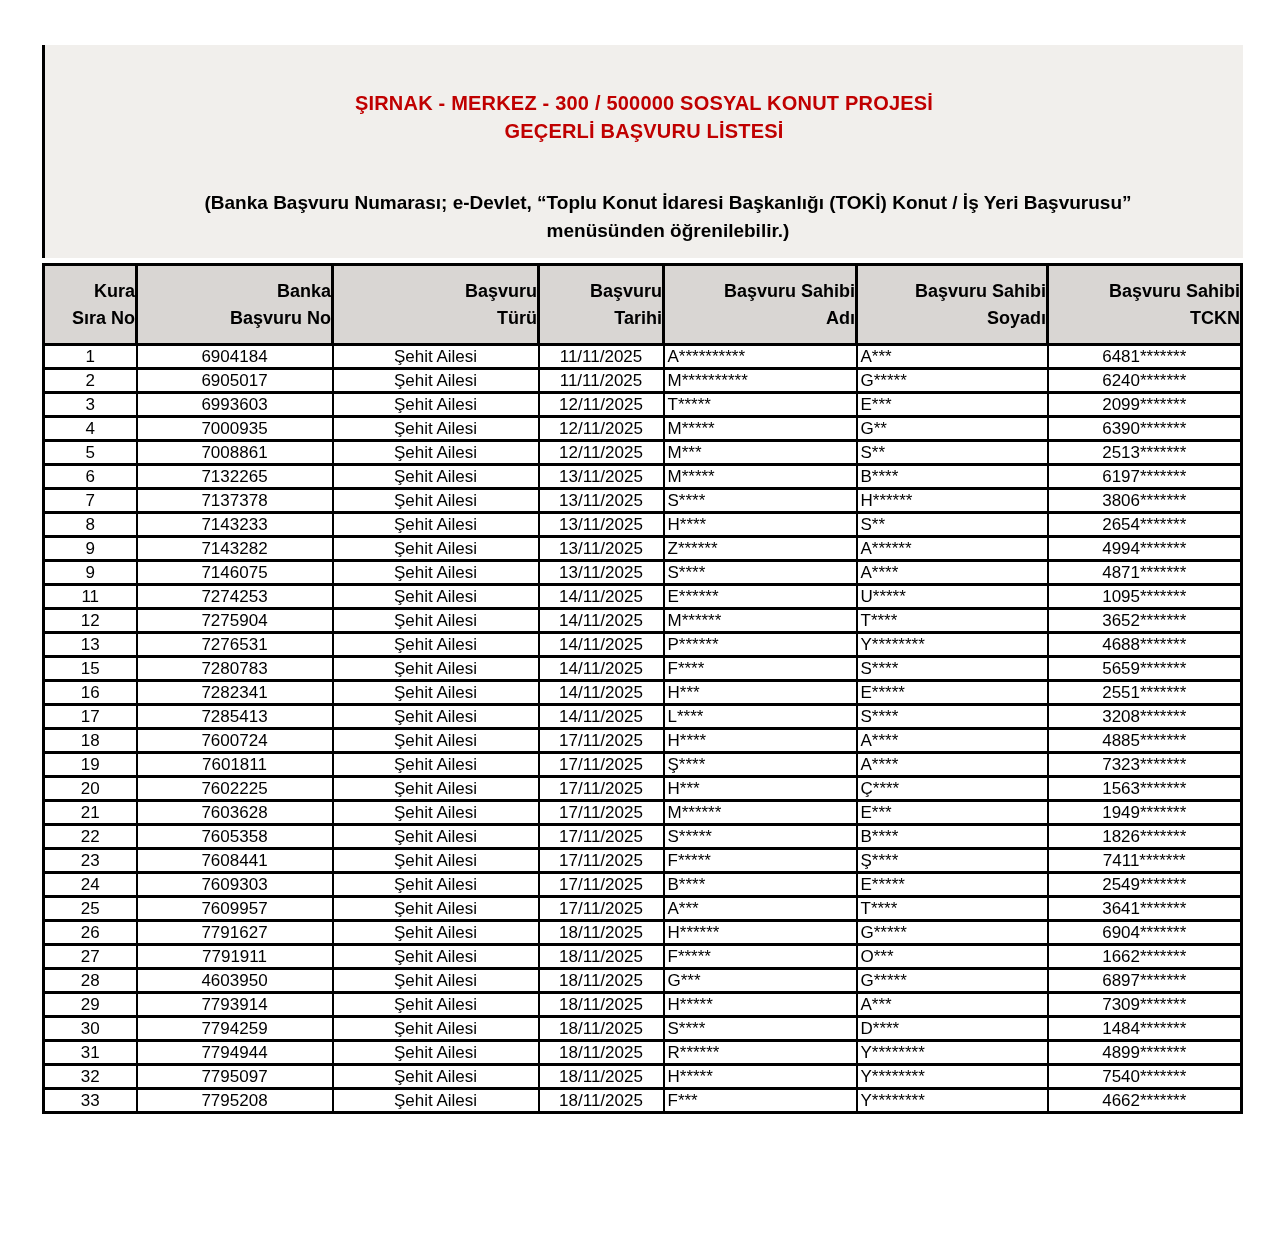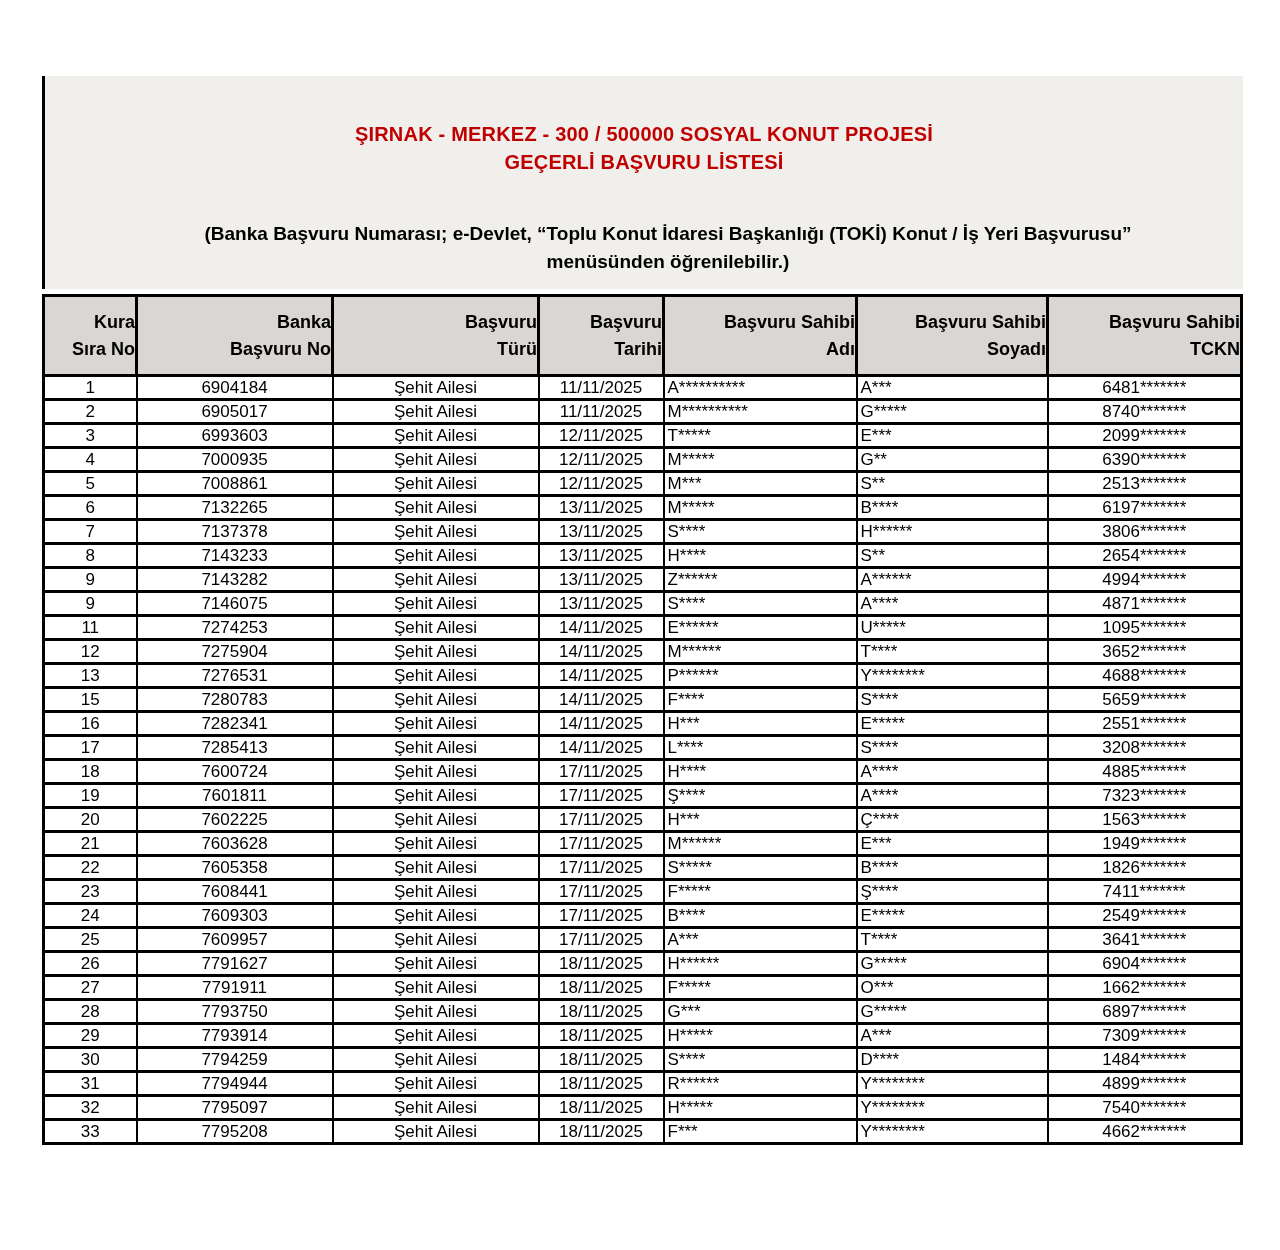--- a/index.html
+++ b/index.html
@@ -32,21 +32,20 @@
     border-left: 3px solid var(--border);
     text-align: center;
   }
   .title {
     padding-top: 44px;
     color: var(--red);
     font-weight: bold;
     font-size: 20px;
     line-height: 28px;
     letter-spacing: 0.2px;
-    margin-top: 31px;
   }
   .subtitle {
     margin-top: 44px;
     font-weight: bold;
     font-size: 19px;
     line-height: 28px;
     padding-left: 48px;
   }
   table.list-table {
     margin-top: 5px;
@@ -147,21 +146,21 @@
           <td>A***</td>
           <td>6481*******</td>
         </tr>
         <tr>
           <td>2</td>
           <td>6905017</td>
           <td>Şehit Ailesi</td>
           <td>11/11/2025</td>
           <td>M**********</td>
           <td>G*****</td>
-          <td>8740*******</td>
+          <td>6240*******</td>
         </tr>
         <tr>
           <td>3</td>
           <td>6993603</td>
           <td>Şehit Ailesi</td>
           <td>12/11/2025</td>
           <td>T*****</td>
           <td>E***</td>
           <td>2099*******</td>
         </tr>
@@ -367,21 +366,21 @@
           <td>27</td>
           <td>7791911</td>
           <td>Şehit Ailesi</td>
           <td>18/11/2025</td>
           <td>F*****</td>
           <td>O***</td>
           <td>1662*******</td>
         </tr>
         <tr>
           <td>28</td>
-          <td>7793750</td>
+          <td>4603950</td>
           <td>Şehit Ailesi</td>
           <td>18/11/2025</td>
           <td>G***</td>
           <td>G*****</td>
           <td>6897*******</td>
         </tr>
         <tr>
           <td>29</td>
           <td>7793914</td>
           <td>Şehit Ailesi</td>

